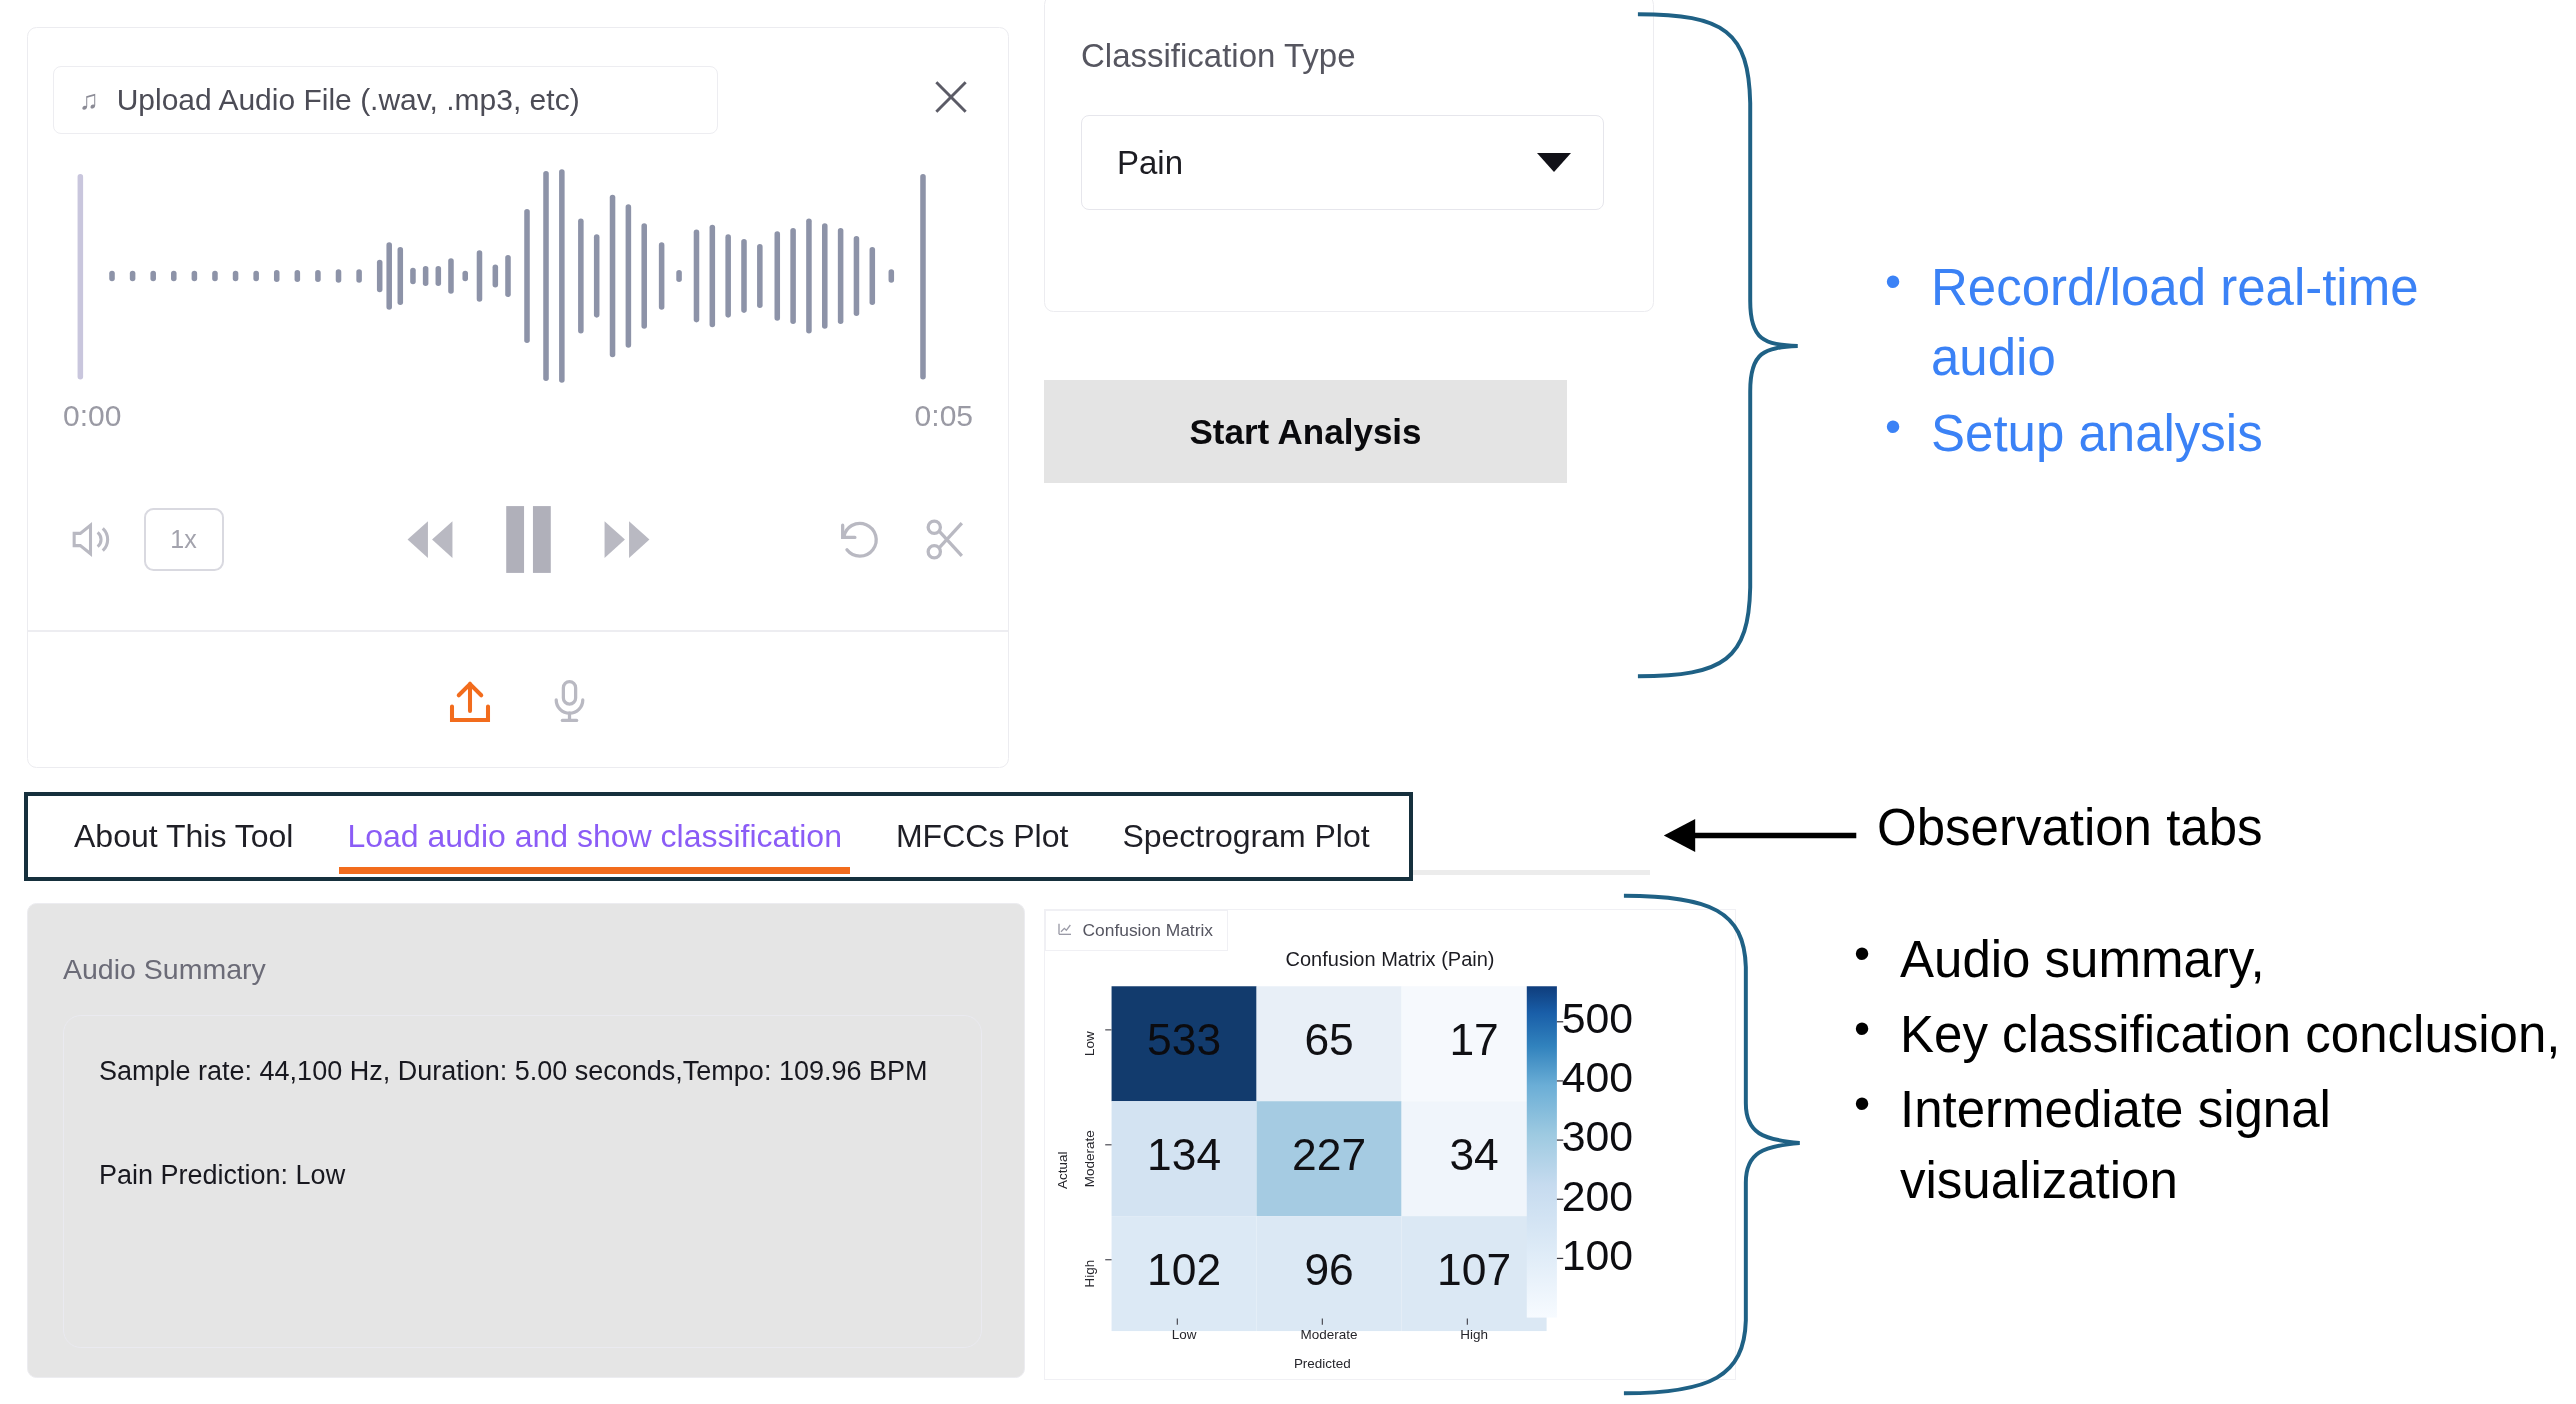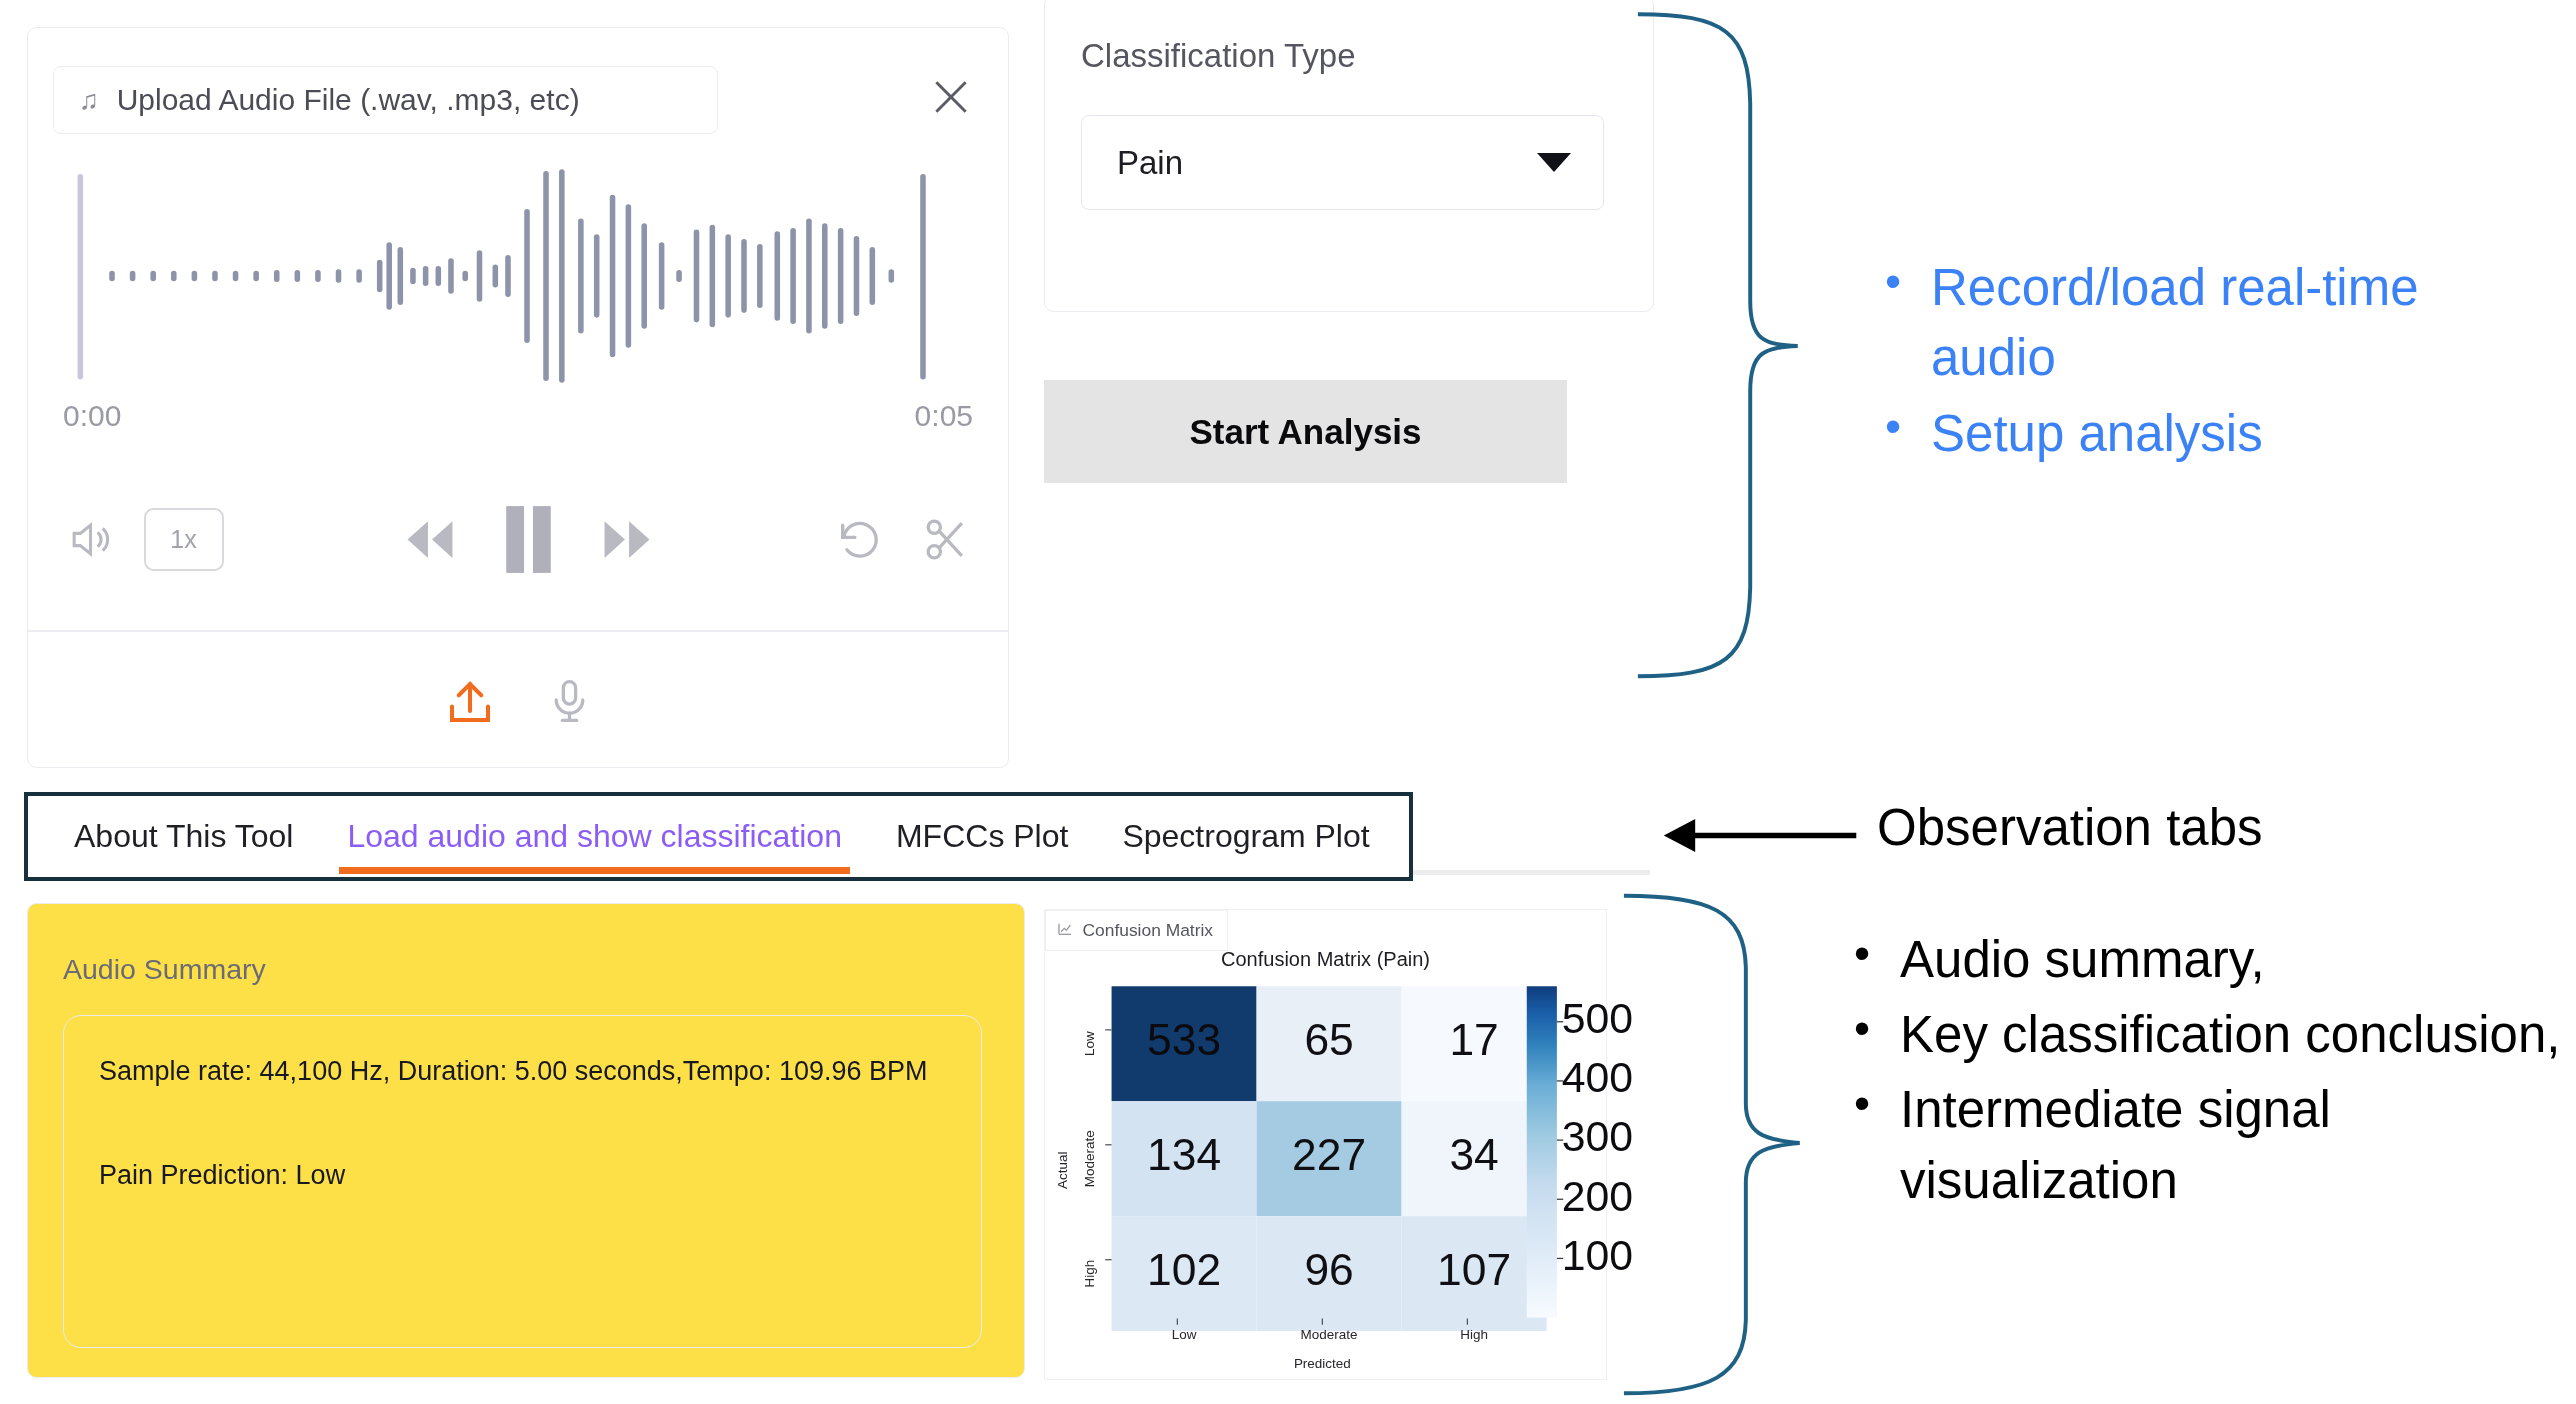--- a/index.html
+++ b/index.html
@@ -135,39 +135,39 @@
   }
   .tabs-underline {
     position: absolute; left: 28.5px; width: 1621px; top: 870px;
     height: 4.8px; background: #ececec;
   }
 
   
   .summary-card {
     position: absolute; left: 27px; top: 903px;
     width: 998px; height: 475px;
-    background: #fde047; border: 1.6px solid #ececf0; border-radius: 9.5px;
+    background: #e5e5e5; border: 1.6px solid #ececf0; border-radius: 9.5px;
   }
   .summary-title {
     position: absolute; left: 35px; top: 49px;
     font-size: 28.5px; color: #6b6b77;
   }
   .summary-box {
     position: absolute; left: 35px; top: 111px;
     width: 919px; height: 333px;
     border: 1.6px solid #eaeaf0; border-radius: 18px;
     padding: 40px 35px;
   }
   .summary-line { font-size: 27px; color: #18181f; }
   .summary-line.second { margin-top: 73px; }
 
   
   .cm-card {
     position: absolute; left: 1044px; top: 909px;
-    width: 563px; height: 471px;
+    width: 692px; height: 471px;
     background: #fff; border: 1.6px solid #f0f0f4;
   }
   .cm-tab {
     position: absolute; left: 0; top: 0;
     height: 41px; padding: 0 14.3px 0 11px;
     background: #fff; border: 1.6px solid #f0f0f4;
     display: flex; align-items: center; gap: 9.5px;
     font-size: 17.4px; color: #555560;
   }
   .cm-tab-icon { color: #9a9aa6; font-size: 16px; }

